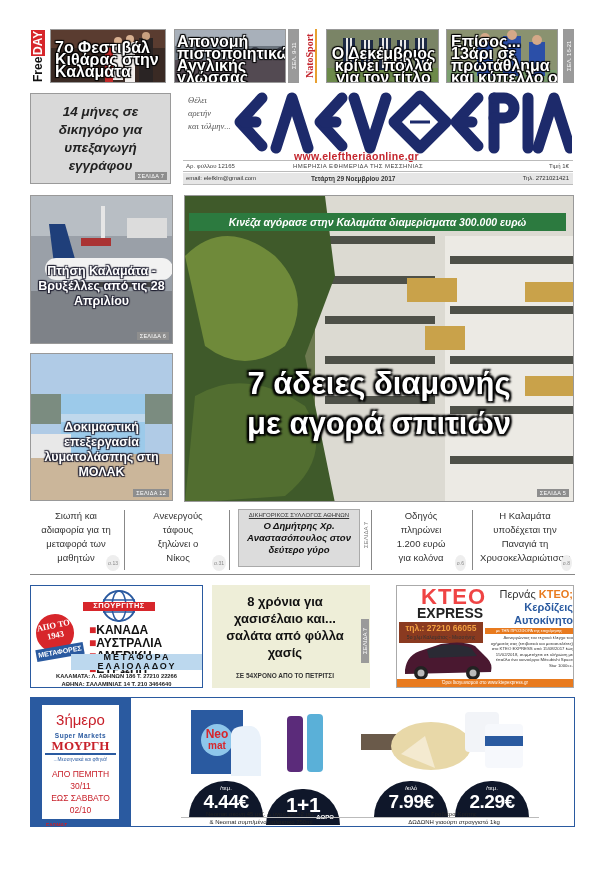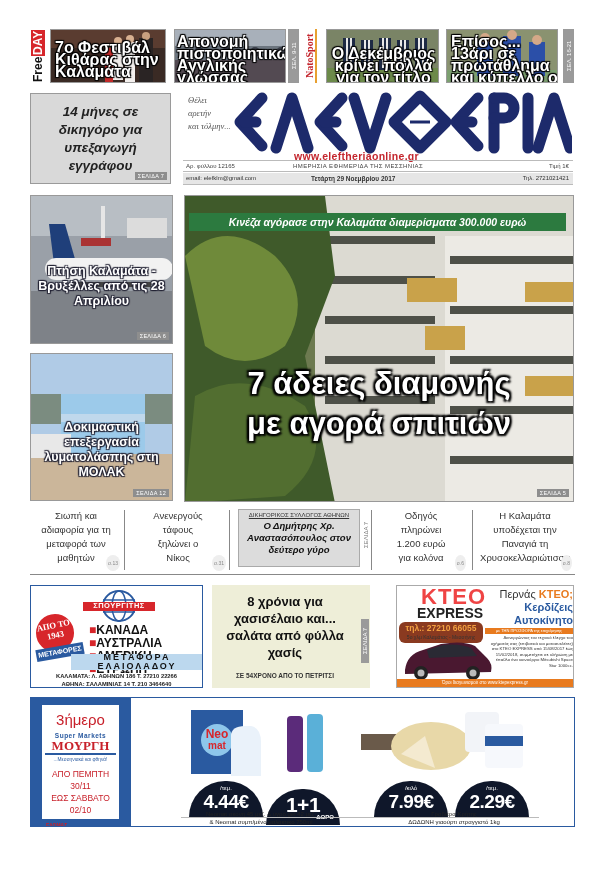--- a/index.html
+++ b/index.html
@@ -326,21 +326,21 @@
 
 <div class="ad-hemp">
   <div class="h" style="padding:0 14px;">8 χρόνια για χασισέλαιο και... σαλάτα από φύλλα χασίς</div>
   <div class="s">ΣΕ 54ΧΡΟΝΟ ΑΠΟ ΤΟ ΠΕΤΡΙΤΣΙ</div>
   <div class="pgtag" style="right:1px;top:34px;width:8px;height:44px;position:absolute;">ΣΕΛΙΔΑ 7</div>
 </div>
 
 <div class="ad-kteo">
   <div class="abs" style="left:24px;top:0;font-weight:bold;font-size:22px;line-height:22px;color:#ef4444;letter-spacing:1px;">ΚΤΕΟ</div>
   <div class="abs" style="left:20px;top:20px;font-weight:bold;font-size:14px;line-height:14px;color:#222;">EXPRESS</div>
-  <div class="abs" style="left:2px;top:36px;width:84px;height:21px;background:#8a3a20;color:#f2a040;font-weight:bold;font-size:8.5px;line-height:12px;text-align:center;border-radius:6px;">τηλ.: 27210 66055</div>
+  <div class="abs" style="left:2px;top:36px;width:84px;height:21px;background:#8a3a20;color:#f2a040;font-weight:bold;font-size:8.5px;line-height:12px;text-align:center;">τηλ.: 27210 66055</div>
   <div class="abs" style="left:2px;top:48px;width:84px;font-size:5px;text-align:center;color:#333;">5ο χλμ Καλαμάτας - Μεσσήνης</div>
   <div class="abs" style="left:92px;top:2px;width:84px;text-align:right;font-size:11px;line-height:13px;color:#333;">
     <div><span>Περνάς </span><span style="color:#e87a1e;font-weight:bold;">ΚΤΕΟ;</span></div>
     <div style="color:#2a5aa0;font-weight:bold;">Κερδίζεις</div>
     <div style="color:#2a5aa0;font-weight:bold;">Αυτοκίνητο</div>
   </div>
   <div class="abs" style="left:88px;top:42px;width:88px;height:6px;background:#e87a1e;color:#fff;font-size:4px;line-height:6px;text-align:center;overflow:hidden;">με ΤΗΝ ΠΡΟΣΦΟΡΑ της επιχείρησης</div>
   <div class="abs" style="left:92px;top:49px;width:84px;text-align:right;font-size:4.3px;line-height:5.6px;color:#333;">Διενεργώντας τον τεχνικό έλεγχο του οχήματός σας (επιβατικά και μοτοσυκλέτες) στο ΚΤΕΟ EXPRESS από 15/08/2017 έως 15/02/2018, συμμετέχετε σε κλήρωση με έπαθλο ένα καινούργιο Mitsubishi Space Star 1000cc.</div>
   <svg class="abs" style="left:4px;top:54px;" width="92" height="42">
     <path d="M4,30 Q6,14 22,10 L40,4 Q62,0 74,6 L86,18 Q92,24 90,32 L4,34 Z" fill="#4a1830"></path>

